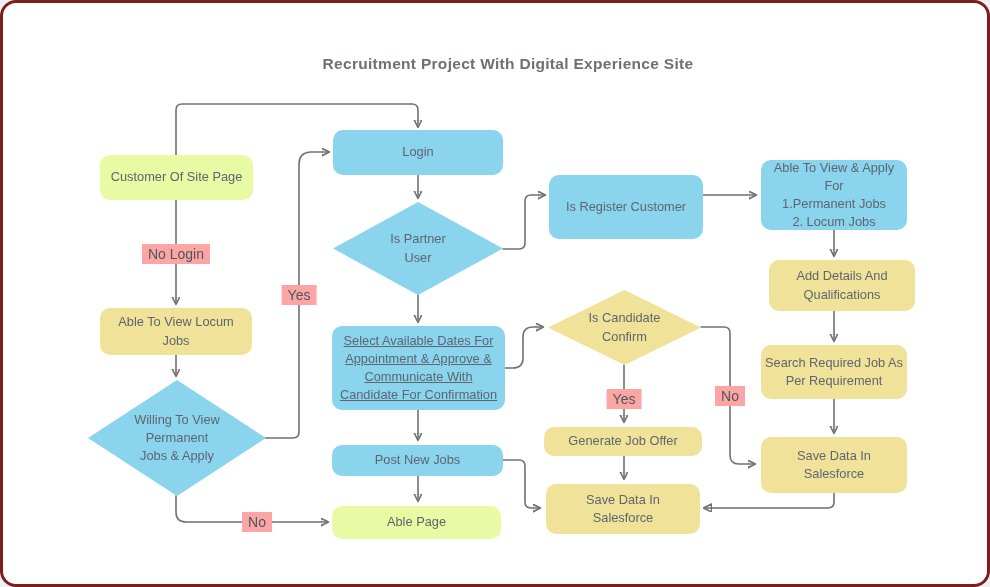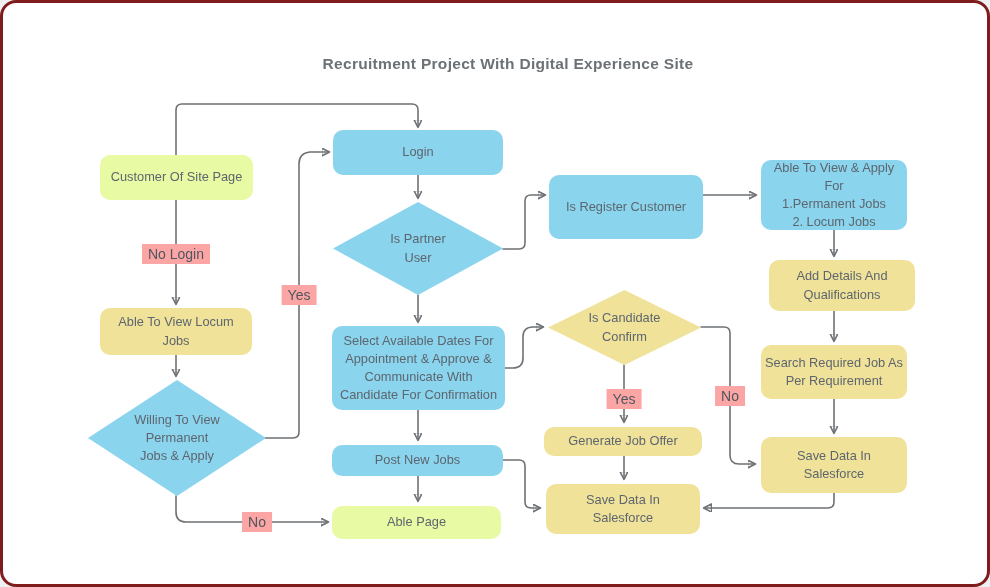--- a/index.html
+++ b/index.html
@@ -121,21 +121,21 @@
 Salesforce</div>
 
     <div class="node yellow diamond" style="left:545px; top:287px; width:153px; height:75px;">Is Candidate
 Confirm</div>
 
     <div class="node yellow" style="left:541px; top:424px; width:158px; height:29px;">Generate Job Offer</div>
 
     <div class="node yellow" style="left:543px; top:481px; width:154px; height:50px;">Save Data In
 Salesforce</div>
 
-    <div class="node blue" style="left:329px; top:323px; width:173px; height:84px;">Select Available Dates For
+    <div class="node blue" style="left:329px; top:323px; width:173px; height:84px;text-decoration:underline;">Select Available Dates For
 Appointment &amp; Approve &amp;
 Communicate With
 Candidate For Confirmation</div>
 
     <div class="node blue" style="left:329px; top:442px; width:171px; height:31px;">Post New Jobs</div>
 
     <div class="node lime" style="left:329px; top:503px; width:169px; height:33px;">Able Page</div>
 
     <div class="node yellow" style="left:97px; top:305px; width:152px; height:47px;">Able To View Locum Jobs</div>
 

